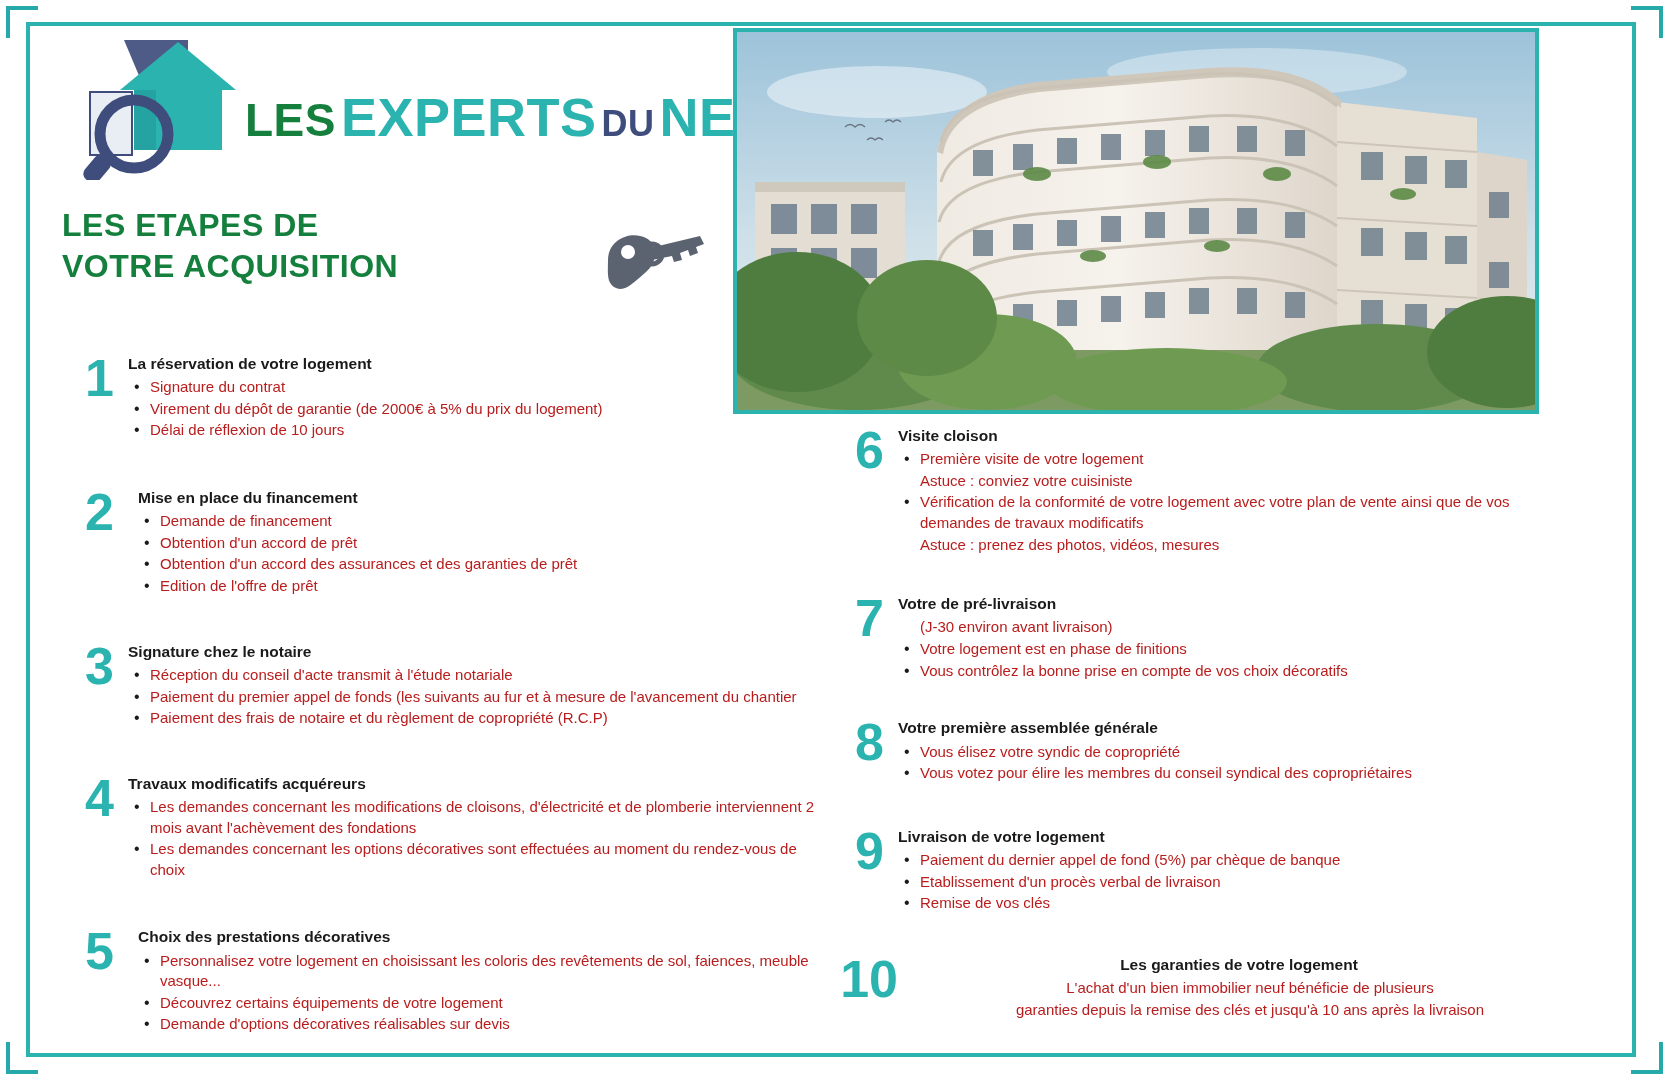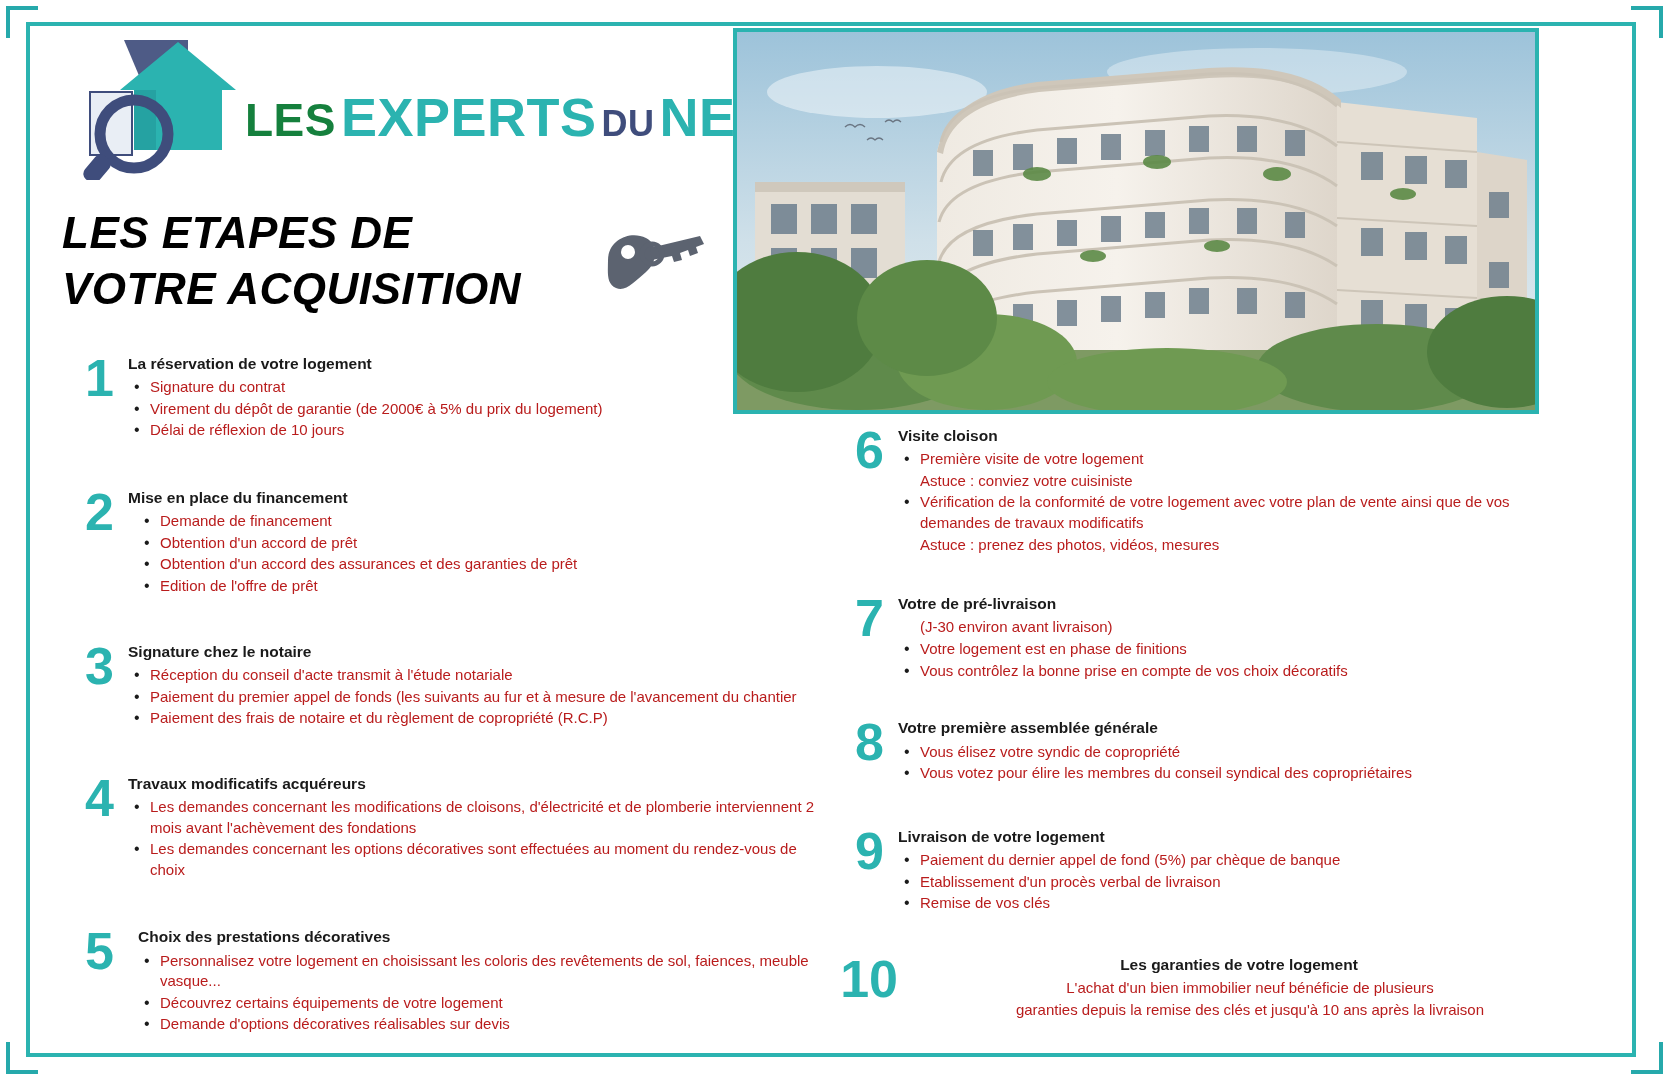--- a/index.html
+++ b/index.html
@@ -83,26 +83,25 @@
     font-size: 54px;
     color: #2bb3b0;
   }
 
   
   .title {
     position: absolute;
     left: 62px;
     top: 205px;
     width: 560px;
-    color: #000000;
-    font-size: 44px;
+    color: #15803d;
+    font-size: 32px;
     font-weight: bold;
     line-height: 1.28;
     letter-spacing: 0.5px;
-    font-style: italic;
   }
   .keys-icon {
     position: absolute;
     left: 600px;
     top: 222px;
     width: 110px;
     height: 80px;
   }
 
   
@@ -358,21 +357,21 @@
           <li class="bullet">Signature du contrat</li>
           <li class="bullet">Virement du dépôt de garantie (de 2000€ à 5% du prix du logement)</li>
           <li class="bullet">Délai de réflexion de 10 jours</li>
         </ul>
       </div>
     </div>
 
     <div class="step" style="margin-top:44px;">
       <div class="step-num">2</div>
       <div class="step-body">
-        <p class="step-title" style="">Mise en place du financement</p>
+        <p class="step-title" style="margin-left:10px;">Mise en place du financement</p>
         <ul class="step-list" style="margin-left:10px;">
           <li class="bullet">Demande de financement</li>
           <li class="bullet">Obtention d'un accord de prêt</li>
           <li class="bullet">Obtention d'un accord des assurances et des garanties de prêt</li>
           <li class="bullet">Edition de l'offre de prêt</li>
         </ul>
       </div>
     </div>
 
     <div class="step" style="margin-top:42px;">

